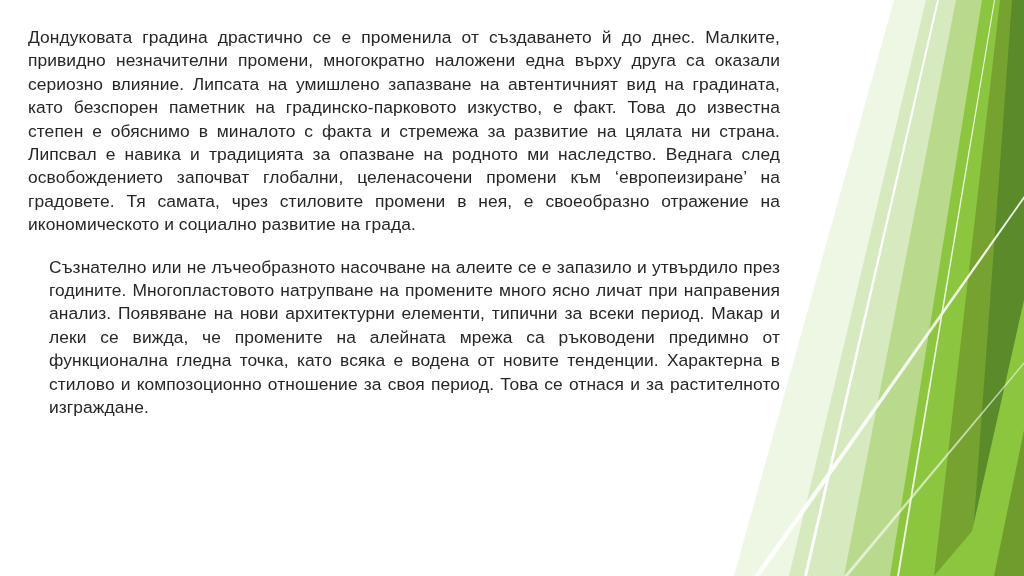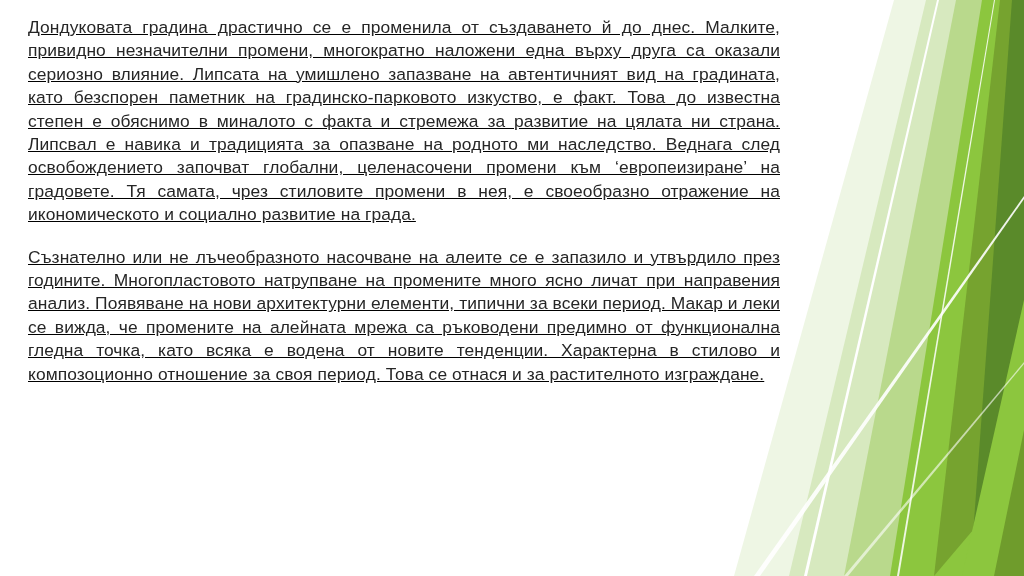--- a/index.html
+++ b/index.html
@@ -32,34 +32,34 @@
     pointer-events: none;
   }
   .deco svg {
     display: block;
   }
 
   
   .content {
     position: absolute;
     left: 28px;
-    top: 16px;
+    top: 26px;
     width: 752px;
-    text-decoration: underline;
   }
   .para {
     font-size: 17.4px;
     line-height: 1.345;
     color: #262626;
     text-align: justify;
     margin: 0 0 19px 0;
     letter-spacing: 0.08px;
   }
   .para:last-child {
     margin-bottom: 0;
+    margin-left: 21px;
   }
 </style>
 </head>
 <body>
 
 <div class="slide">
 
   <div class="deco">
     <svg width="330" height="576" viewBox="0 0 330 576" xmlns="http://www.w3.org/2000/svg">
 

